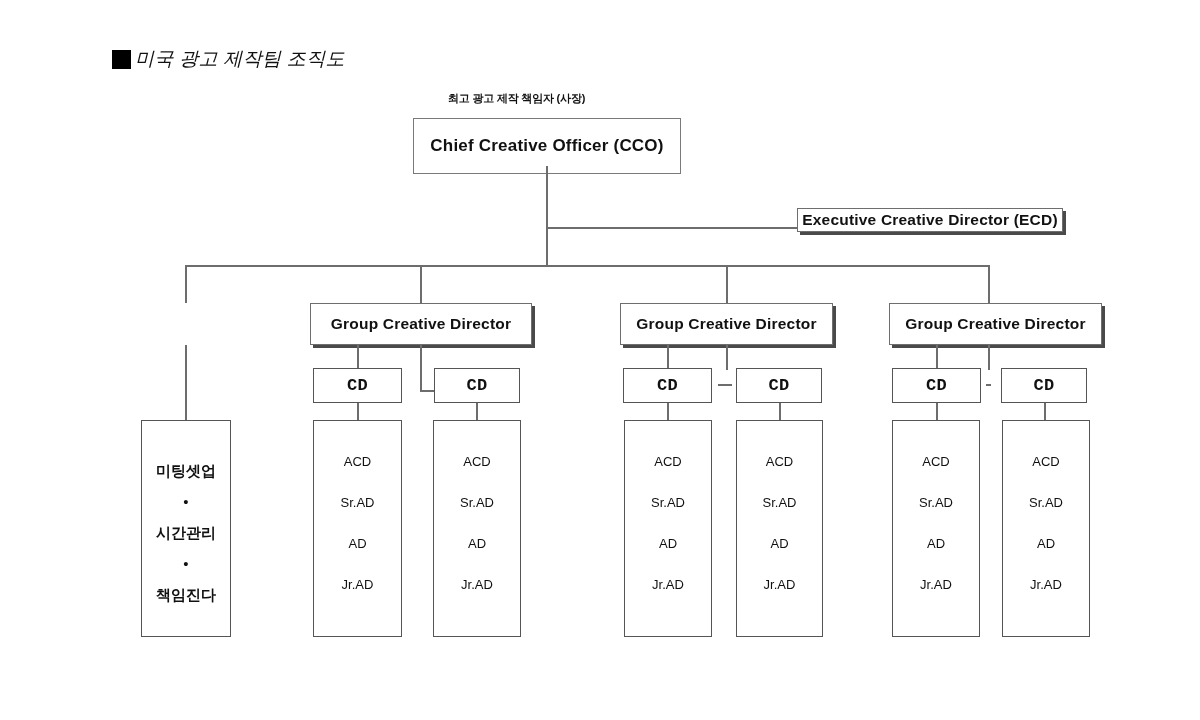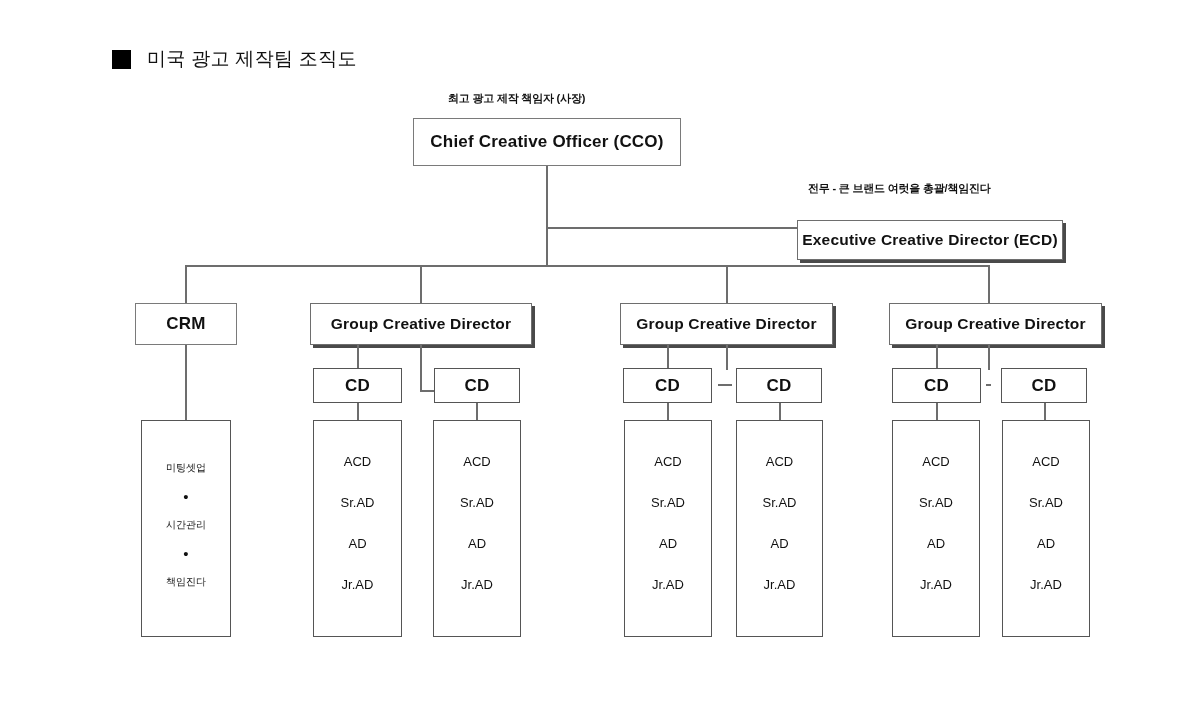--- a/index.html
+++ b/index.html
@@ -21,21 +21,22 @@
     background: #ffffff;
   }
 
   
   .title-row {
     position: absolute;
     left: 112px;
     top: 46px;
     display: flex;
     align-items: center;
-    gap: 16px;
+    gap: 4px;
+    font-style: italic;
   }
   .title-bullet {
     width: 19px;
     height: 19px;
     background: #000000;
     display: block;
   }
   .title-text {
     font-size: 19px;
     font-weight: 500;
@@ -54,20 +55,21 @@
     align-items: center;
     justify-content: center;
     text-align: center;
   }
   .box.shadow {
     box-shadow: 3px 3px 0 0 #4a4a4a;
     border-color: #6e6e6e;
   }
   .box.dark {
     border-color: #555555;
+    font-family: Liberation Mono, monospace;
   }
   .box-label {
     font-size: 17px;
     font-weight: 600;
     letter-spacing: 0.2px;
     color: #111111;
     white-space: nowrap;
   }
   .box-label.small {
     font-size: 15.5px;
@@ -109,64 +111,60 @@
     font-weight: 400;
     color: #111111;
     line-height: 1;
     margin-bottom: 28px;
     white-space: nowrap;
   }
   .stack.crm-stack {
     padding-top: 42px;
   }
   .stack.crm-stack .role {
-    font-size: 10px;
-    font-weight: 400;
+    font-size: 15px;
+    font-weight: 700;
     margin-bottom: 16px;
   }
   .stack.crm-stack .sep {
     font-size: 15px;
     line-height: 1;
     margin-bottom: 16px;
     color: #111111;
   }
 </style>
 </head>
 <body>
 
 <div id="canvas">
 
   <div class="title-row">
     <span class="title-bullet"></span>
     <span class="title-text">미국 광고 제작팀 조직도</span>
   </div>
 
   <div class="caption" style="left:448px; top:91px;">최고 광고 제작 책임자 (사장)</div>
-  <div class="box" style="left:413px; top:118px; width:268px; height:48px;">
+  <div class="box" style="left:413px; top:118px; width:268px; height:56px;">
     <span class="box-label">Chief Creative Officer (CCO)</span>
   </div>
 
   <div class="ln v" style="left:546px; top:166px; height:100px;"></div>
 
   <div class="ln h" style="left:546px; top:227px; width:251px;"></div>
-  <div class="caption" style="left:808px; top:181px;">전무 - 큰 브랜드 여럿을 총괄/책임진다</div>
-  <div class="box shadow" style="left:797px; top:208px; width:266px; height:40px;margin-top:12px;">
+  <div class="box shadow" style="left:797px; top:208px; width:266px; height:24px;">
     <span class="box-label small">Executive Creative Director (ECD)</span>
   </div>
 
   <div class="ln h" style="left:185px; top:265px; width:804px;"></div>
 
   <div class="ln v" style="left:185px; top:265px; height:38px;"></div>
   <div class="ln v" style="left:420px; top:265px; height:38px;"></div>
   <div class="ln v" style="left:726px; top:265px; height:38px;"></div>
   <div class="ln v" style="left:988px; top:265px; height:38px;"></div>
 
-  <div class="box" style="left:135px; top:303px; width:102px; height:42px;">
-    <span class="box-label">CRM</span>
-  </div>
   <div class="ln v" style="left:185px; top:345px; height:75px;"></div>
   <div class="stack crm-stack" style="left:141px; top:420px; width:90px; height:217px;">
     <span class="role">미팅셋업</span>
     <span class="sep">•</span>
     <span class="role">시간관리</span>
     <span class="sep">•</span>
     <span class="role">책임진다</span>
   </div>
 
   <div class="box shadow" style="left:310px; top:303px; width:222px; height:42px;">

